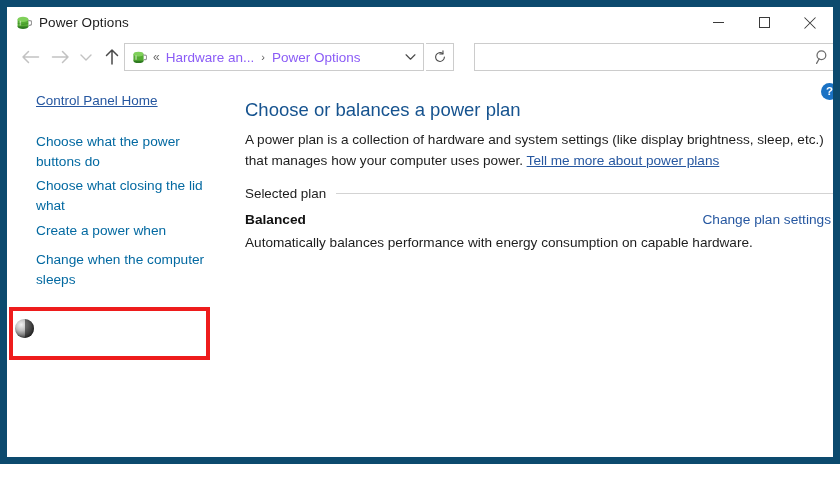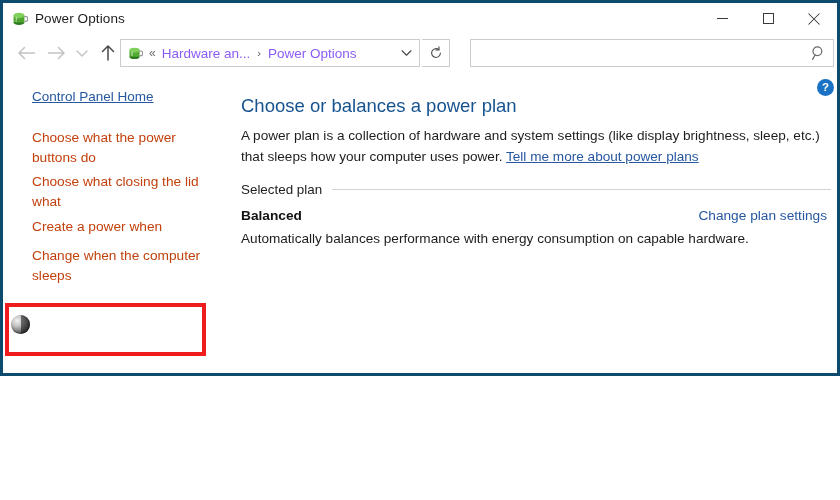--- a/index.html
+++ b/index.html
@@ -11,23 +11,23 @@
     width: 840px;
     height: 500px;
     font-family: "Liberation Sans", sans-serif;
     overflow: hidden;
   }
 
   #window {
     position: absolute;
     left: 0; top: 0;
     width: 840px;
-    height: 376px;
+    height: 464px;
     box-sizing: border-box;
-    border: 3px solid #0c4a6e;
+    border: 7px solid #0c4a6e;
     background: #ffffff;
     overflow: hidden;
   }
 
   
   #titlebar {
     position: absolute;
     left: 0; top: 0;
     width: 100%;
     height: 31px;
@@ -204,21 +204,21 @@
     text-decoration: underline;
     white-space: nowrap;
     cursor: pointer;
   }
   .side-link {
     position: absolute;
     left: 29px;
     width: 182px;
     font-size: 13.7px;
     line-height: 19.5px;
-    color: #c2410c;
+    color: #0369a1;
     cursor: pointer;
   }
   #side-link-0 { top: 56px; }
   #side-link-1 { top: 100px; }
   #side-link-2 { top: 145px; }
   #side-link-3 { top: 174px; }
 
   
   #highlight-box {
     position: absolute;
@@ -464,21 +464,21 @@
       <div id="busy-cursor"></div>
       <div id="highlight-box"></div>
     </div>
 
     <div id="main">
       <div id="help-btn">?</div>
 
       <div id="main-title">Choose or balances a power plan</div>
 
       <div id="main-desc">
-        <span>A power plan is a collection of hardware and system settings (like display brightness, sleep, etc.) that sleeps how your computer uses power. </span><span id="desc-link">Tell me more about power plans</span>
+        <span>A power plan is a collection of hardware and system settings (like display brightness, sleep, etc.) that manages how your computer uses power. </span><span id="desc-link">Tell me more about power plans</span>
       </div>
 
       <div id="group-header">
         <span id="group-label">Selected plan</span>
         <span id="group-rule"></span>
       </div>
 
       <div id="plan-name">Balanced</div>
       <div id="plan-settings-link">Change plan settings</div>
       <div id="plan-desc">Automatically balances performance with energy consumption on capable hardware.</div>

